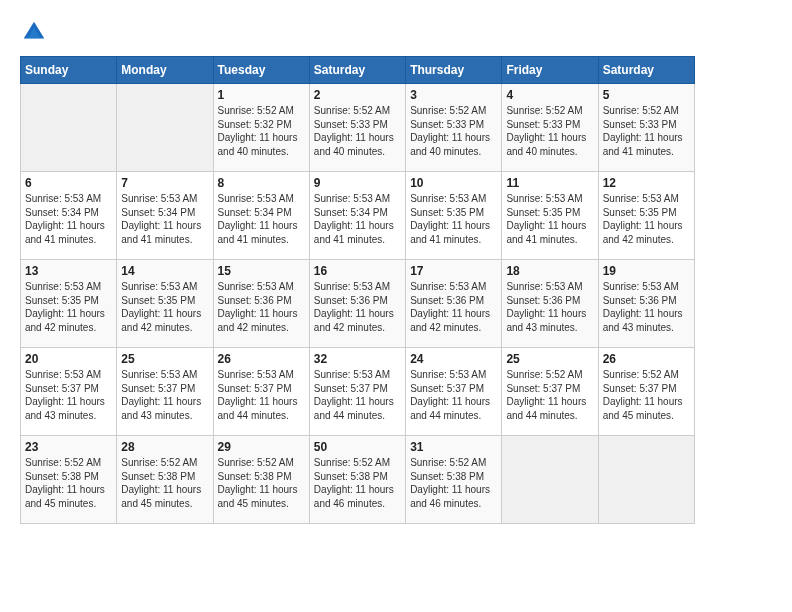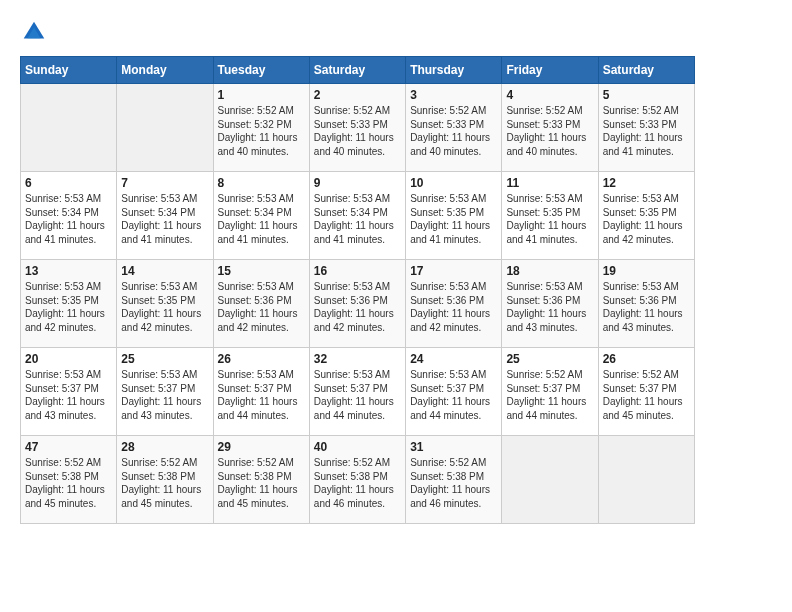--- a/index.html
+++ b/index.html
@@ -299,39 +299,39 @@
           </td>
           <td>
             <span class="day-number">26</span>
             <div class="cell-text" style="white-space: pre-line;">Sunrise: 5:52 AM
 Sunset: 5:37 PM
 Daylight: 11 hours and 45 minutes.</div>
           </td>
         </tr>
         <tr>
           <td>
-            <span class="day-number">47</span>
+            <span class="day-number">23</span>
             <div class="cell-text" style="white-space: pre-line;">Sunrise: 5:52 AM
 Sunset: 5:38 PM
 Daylight: 11 hours and 45 minutes.</div>
           </td>
           <td>
             <span class="day-number">28</span>
             <div class="cell-text" style="white-space: pre-line;">Sunrise: 5:52 AM
 Sunset: 5:38 PM
 Daylight: 11 hours and 45 minutes.</div>
           </td>
           <td>
             <span class="day-number">29</span>
             <div class="cell-text" style="white-space: pre-line;">Sunrise: 5:52 AM
 Sunset: 5:38 PM
 Daylight: 11 hours and 45 minutes.</div>
           </td>
           <td>
-            <span class="day-number">40</span>
+            <span class="day-number">50</span>
             <div class="cell-text" style="white-space: pre-line;">Sunrise: 5:52 AM
 Sunset: 5:38 PM
 Daylight: 11 hours and 46 minutes.</div>
           </td>
           <td>
             <span class="day-number">31</span>
             <div class="cell-text" style="white-space: pre-line;">Sunrise: 5:52 AM
 Sunset: 5:38 PM
 Daylight: 11 hours and 46 minutes.</div>
           </td>

